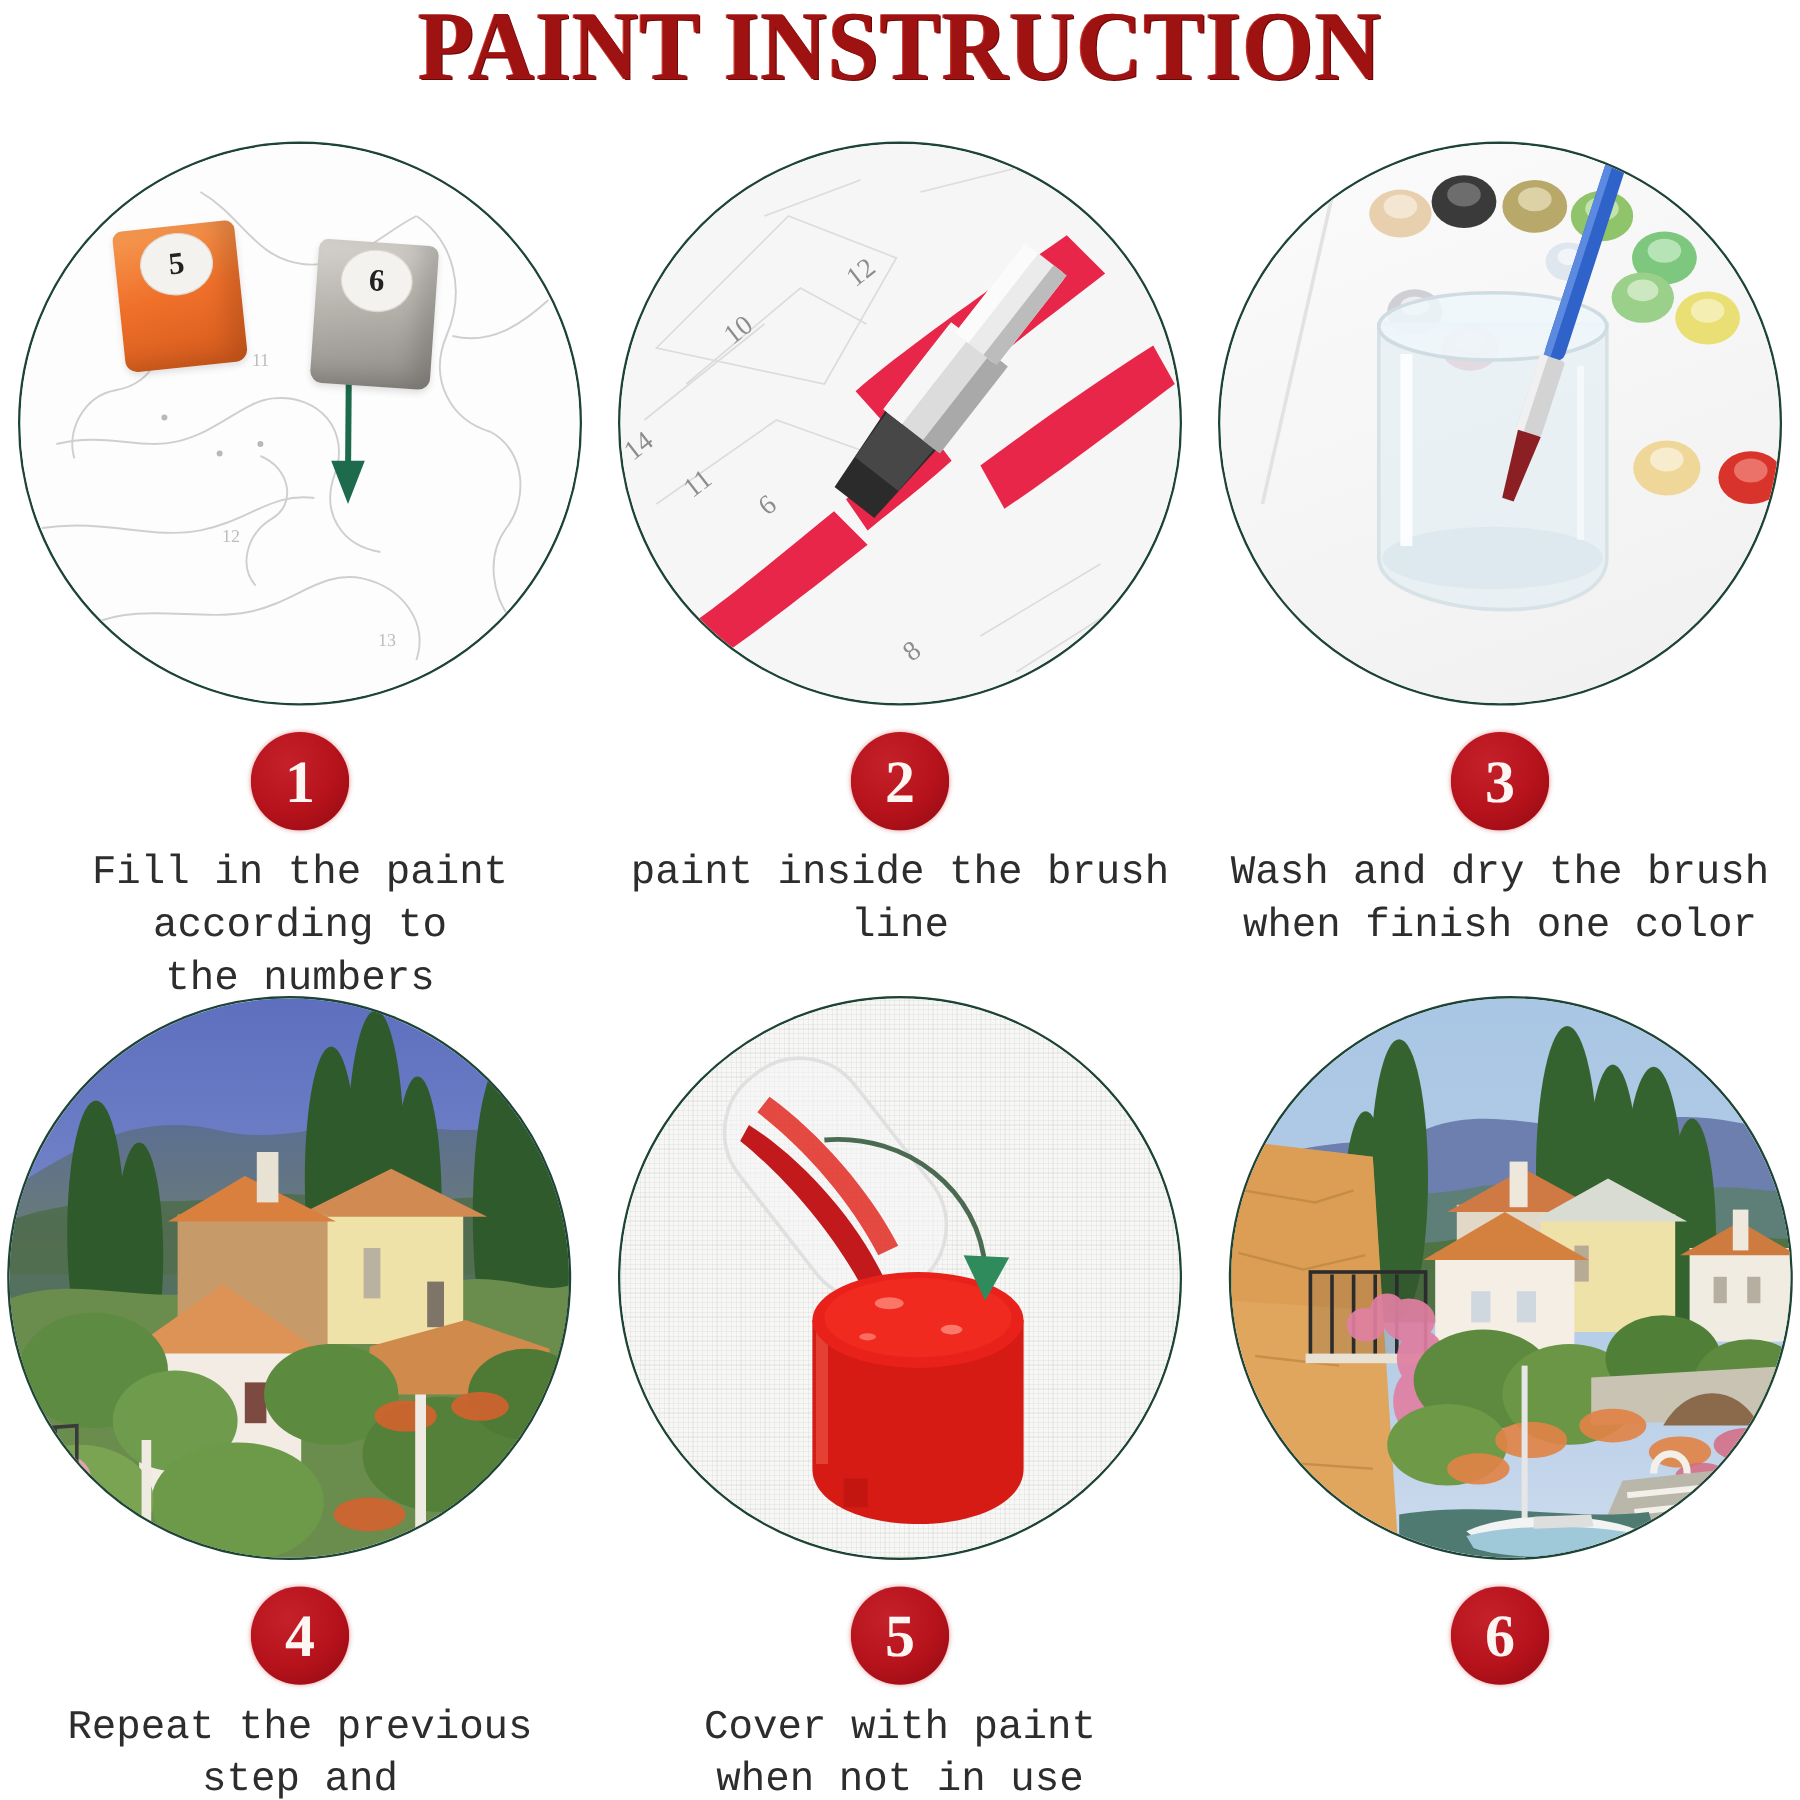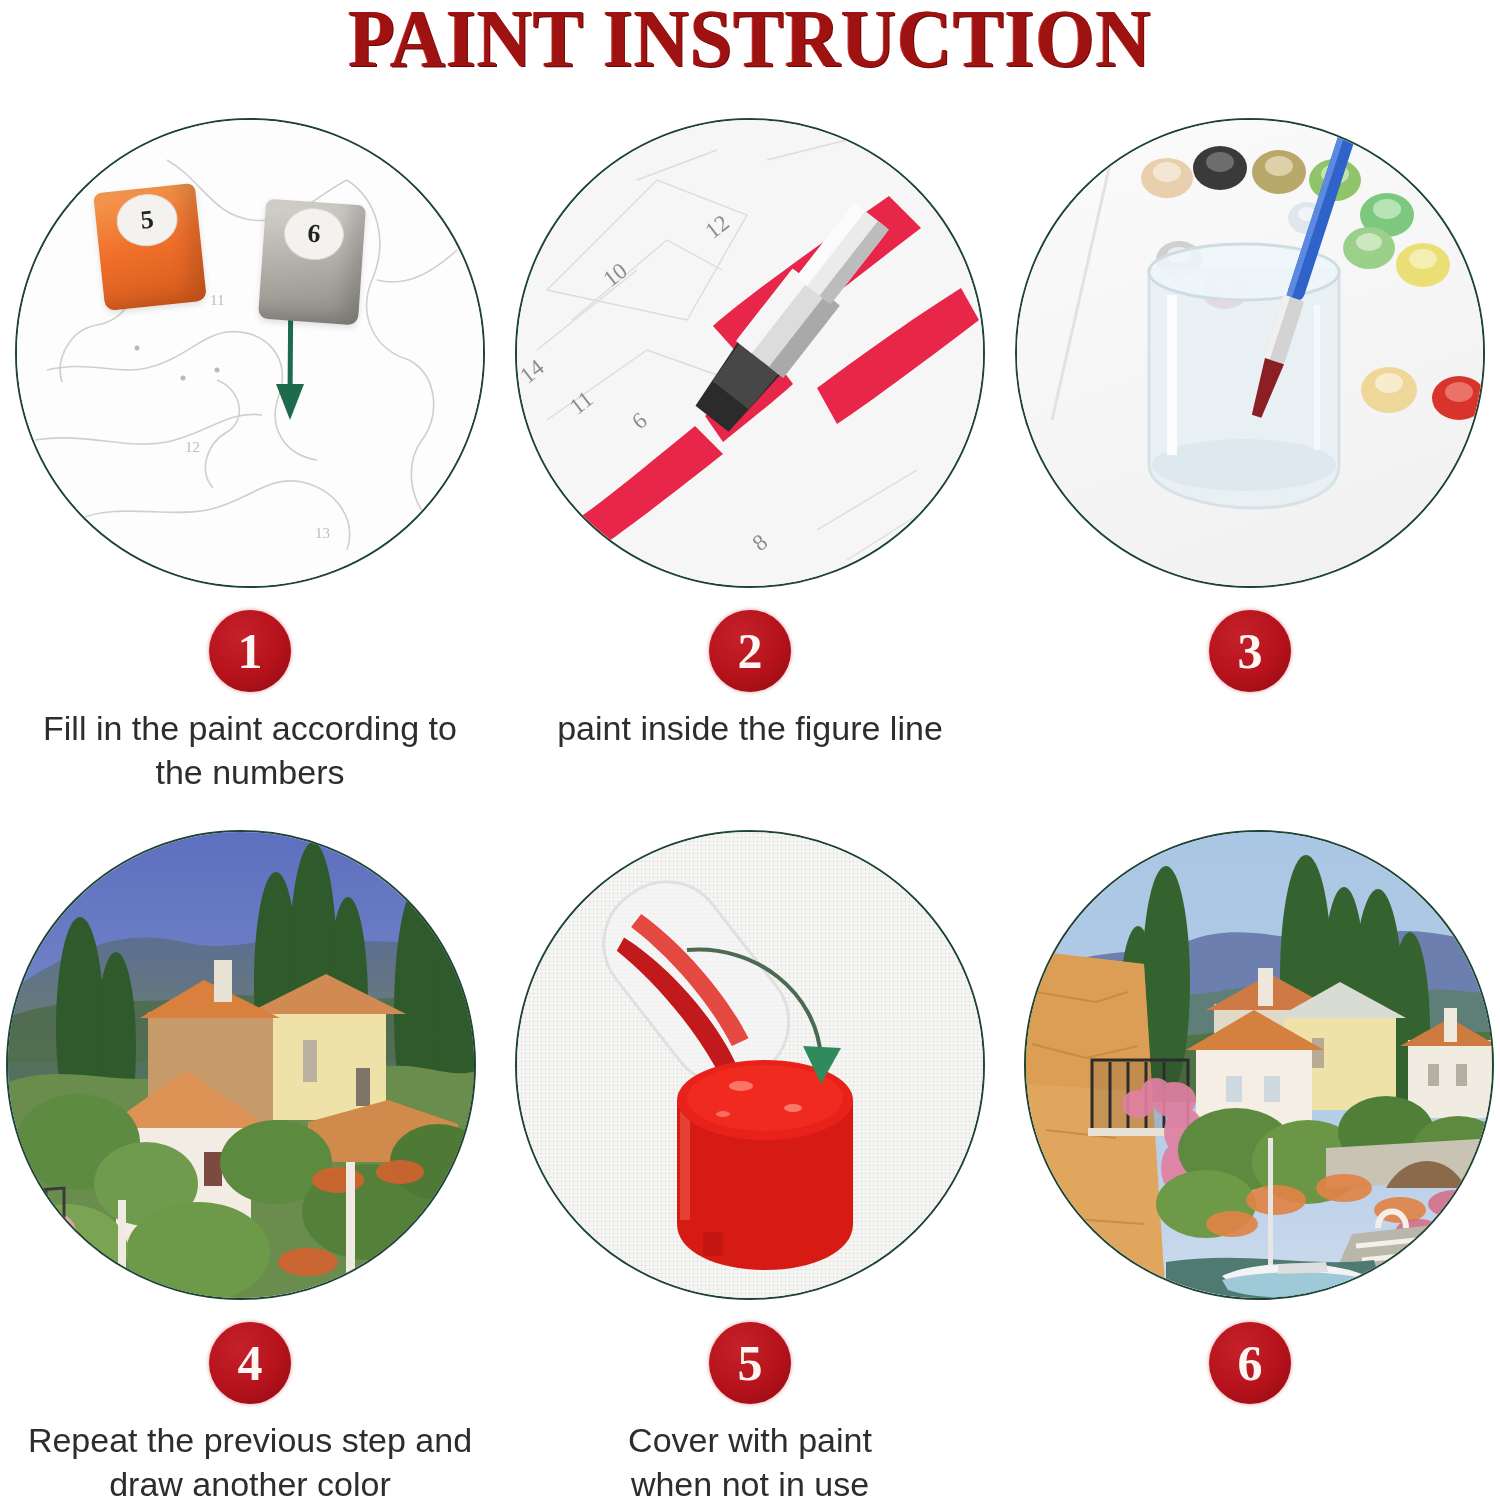--- a/index.html
+++ b/index.html
@@ -64,21 +64,21 @@
     font-weight:700;
     font-size:50px;
     text-align:center;
     box-shadow:0 0 4px rgba(181,18,27,.45);
     user-select:none;
   }
   .caption{
     width:500px;
     margin-top:14px;
     text-align:center;
-    font-family:Liberation Sans, sans-serif;
+    font-family:Liberation Mono, monospace;
     font-size:34px;
     line-height:44px;
     color:#2d2d2d;
     padding:0 18px;
     box-sizing:border-box;
     white-space:pre-line;
   }
 
   
   .scene{position:absolute;inset:0;}
@@ -215,21 +215,21 @@
             <rect x="228" y="60" width="44" height="95" rx="5" fill="#ebebeb"></rect>
             <rect x="228" y="60" width="14" height="95" fill="#fbfbfb"></rect>
             <rect x="258" y="60" width="14" height="95" fill="#bcbcbc"></rect>
           </g>
         </svg>
       </div>
     </div>
     <div class="badge-wrap">
       <span class="badge">2</span>
     </div>
-    <div class="caption">paint inside the figure line</div>
+    <div class="caption">paint inside the brush line</div>
   </div>
 
   <div class="cell r1 c3">
     <div class="photo">
       <div class="scene">
         <div class="canvas-bg" style="background:linear-gradient(160deg,#fbfbfb,#f0f0f0);"></div>
         <svg viewBox="0 0 470 470" width="470" height="470" style="position:absolute;inset:0;">
 
           <path d="M95 35 L35 300" stroke="#e2e2e2" stroke-width="3" fill="none"></path>
 
@@ -298,20 +298,22 @@
             <rect x="265" y="176" width="22" height="66" rx="3" fill="#d3d3d3"></rect>
             <rect x="265" y="176" width="7" height="66" fill="#f0f0f0"></rect>
             <path d="M267 242 L287 242 L282 300 L272 300 Z" fill="#8b1f24"></path>
           </g>
         </svg>
       </div>
     </div>
     <div class="badge-wrap">
       <span class="badge">3</span>
     </div>
+    <div class="caption">Wash and dry the brush
+when finish one color</div>
   </div>
 
   <div class="cell r2 c1">
     <div class="photo shift-left">
       <div class="scene">
         <svg viewBox="0 0 470 470" width="470" height="470" style="position:absolute;inset:0;">
           <defs>
             <linearGradient id="sky4" x1="0" y1="0" x2="0" y2="1">
               <stop offset="0%" stop-color="#5d6fbe"></stop>
                 <stop offset="60%" stop-color="#8090cf"></stop>

